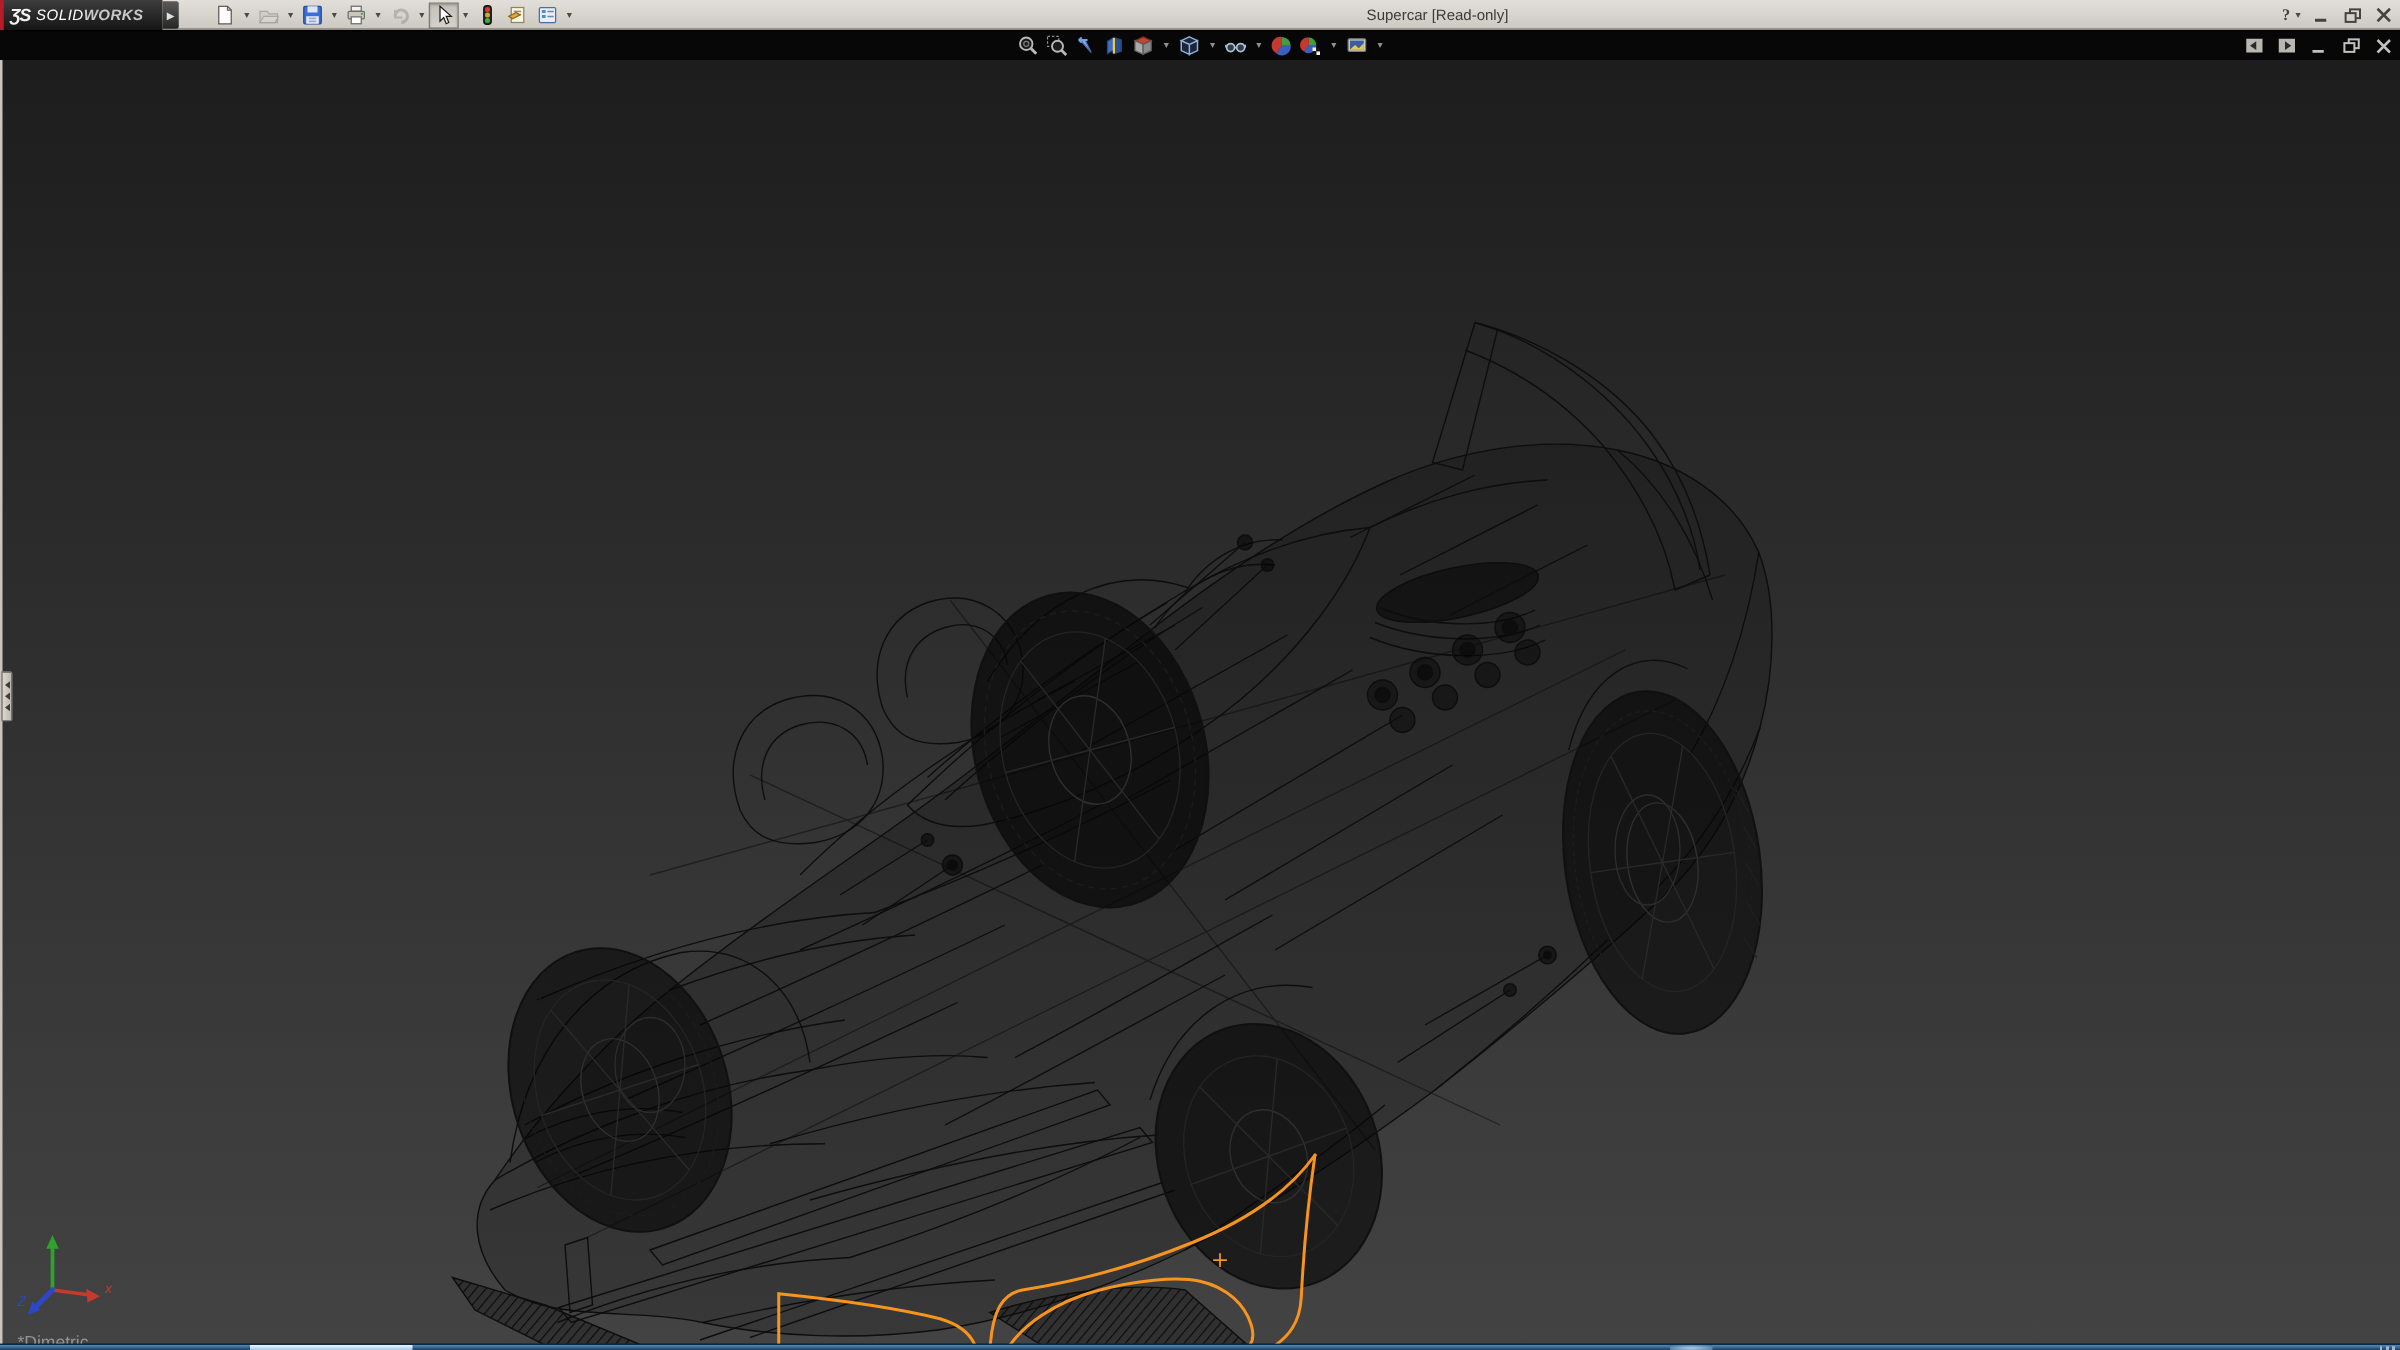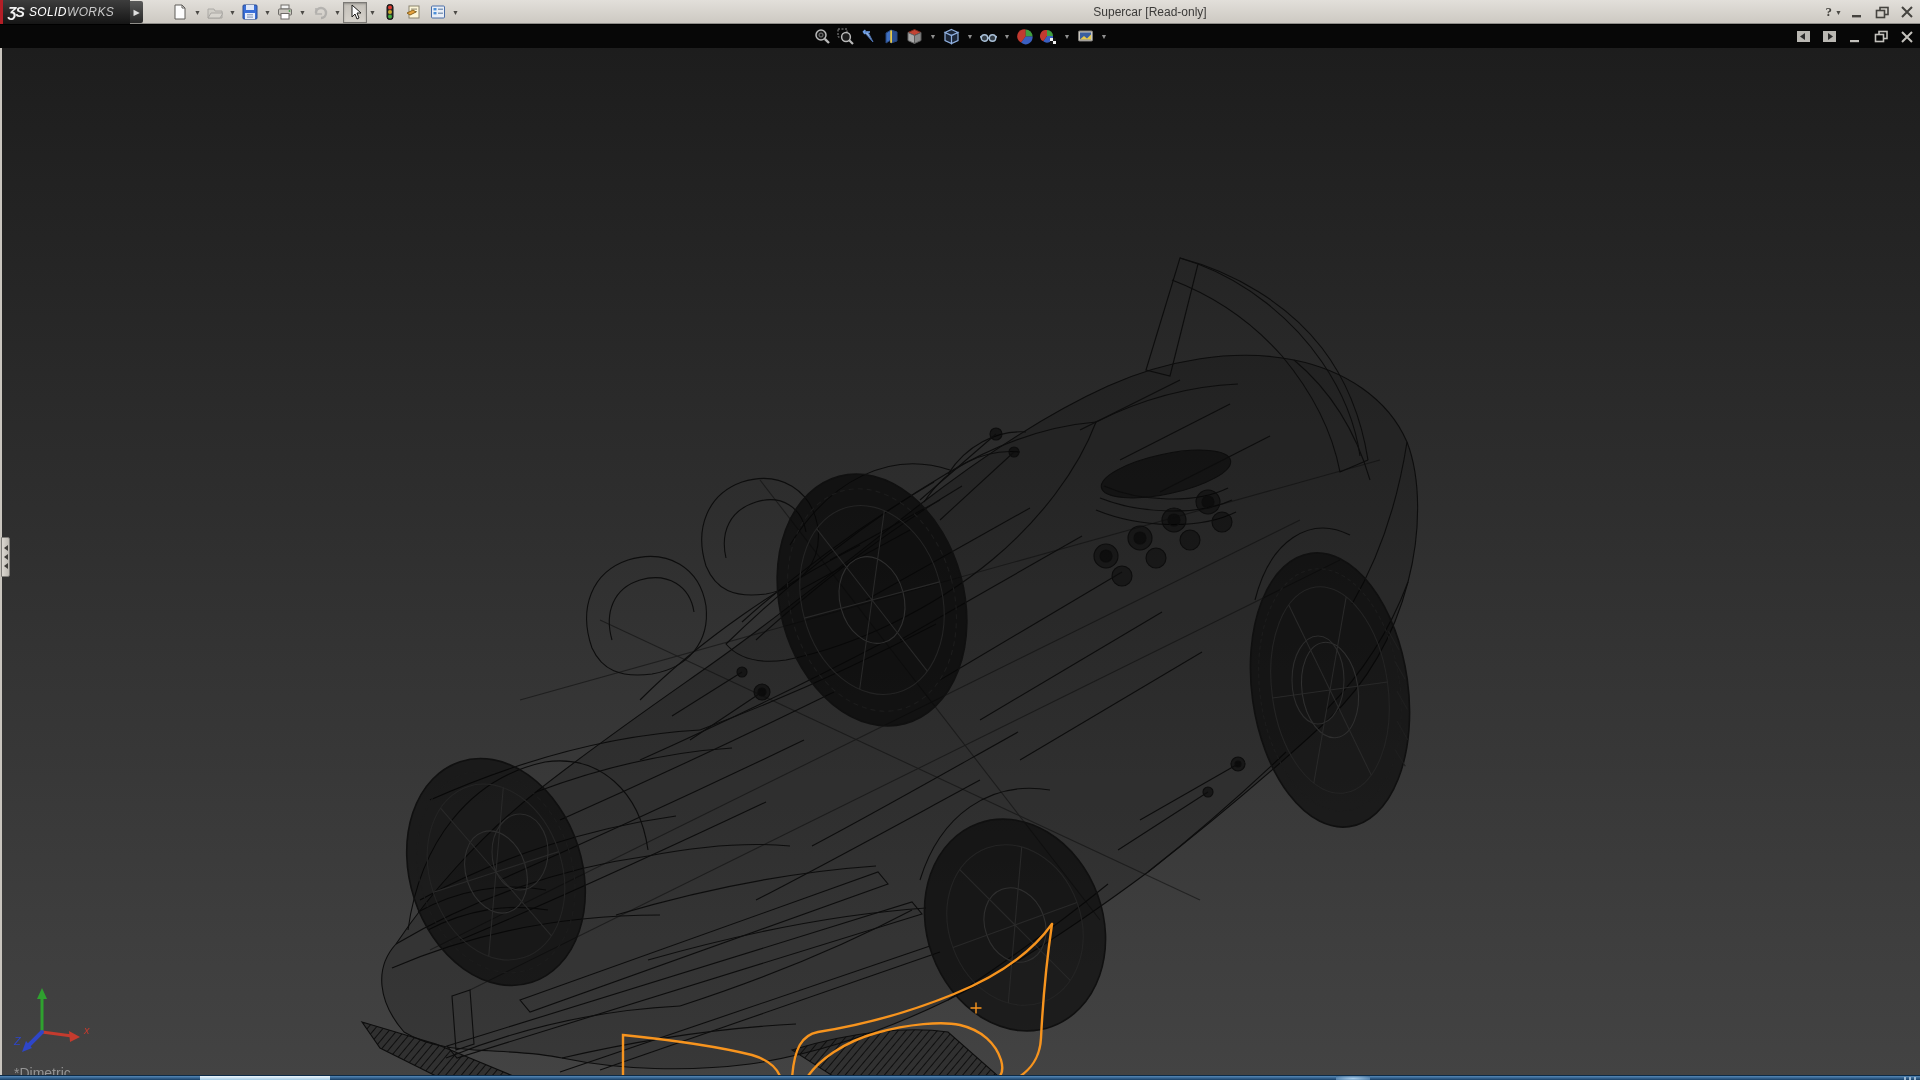--- a/index.html
+++ b/index.html
@@ -9,21 +9,21 @@
 
   
   .titlebar { position:absolute; left:0; top:0; width:1920px; height:24px;
     background:linear-gradient(#e2dfda,#cdc9c2); border-bottom:1px solid #8f8d89; }
   .logo-block { position:absolute; left:0; top:0; width:130px; height:24px;
     background:linear-gradient(#3d3d3d,#151515); display:flex; align-items:center; }
   .logo-red { position:absolute; left:0; top:0; width:3px; height:24px; background:#b31e26; }
   .logo-mark { color:#f2f2f2; font-size:14px; font-weight:bold; font-style:italic; margin-left:8px; letter-spacing:-1px;}
   .brand { margin-left:5px; font-size:12px; letter-spacing:.4px; font-style:italic;}
   .brand .b1 { color:#ffffff; font-weight:normal; }
-  .brand .b2 { color:#c9c9c9; font-weight:normal; }
+  .brand .b2 { color:#c9c9c9; font-weight:bold; }
   .menu-tab { position:absolute; left:130px; top:1px; width:13px; height:22px;
     background:linear-gradient(#5a5a5a,#262626); color:#e0e0e0; font-size:8px;
     display:flex; align-items:center; justify-content:center; border-radius:0 2px 2px 0; cursor:pointer;}
   .tb-group { position:absolute; left:168px; top:1px; height:22px; display:flex; align-items:center; gap:0; }
   .tb-btn { width:24px; height:21px; display:flex; align-items:center; justify-content:center; border:1px solid transparent; }
   .tb-btn.disabled { opacity:.45; filter:grayscale(.9); }
   .tb-btn.active { border:1px solid #7c7a76; background:linear-gradient(#c4c0b9,#d6d2cb); box-shadow:inset 0 1px 2px rgba(0,0,0,.25); }
   .tb-caret { width:11px; height:21px; display:flex; align-items:center; justify-content:center;
     color:#4c4a46; font-size:7px; }
   .win-title { position:absolute; left:1000px; top:0; width:300px; height:24px; line-height:24px;

